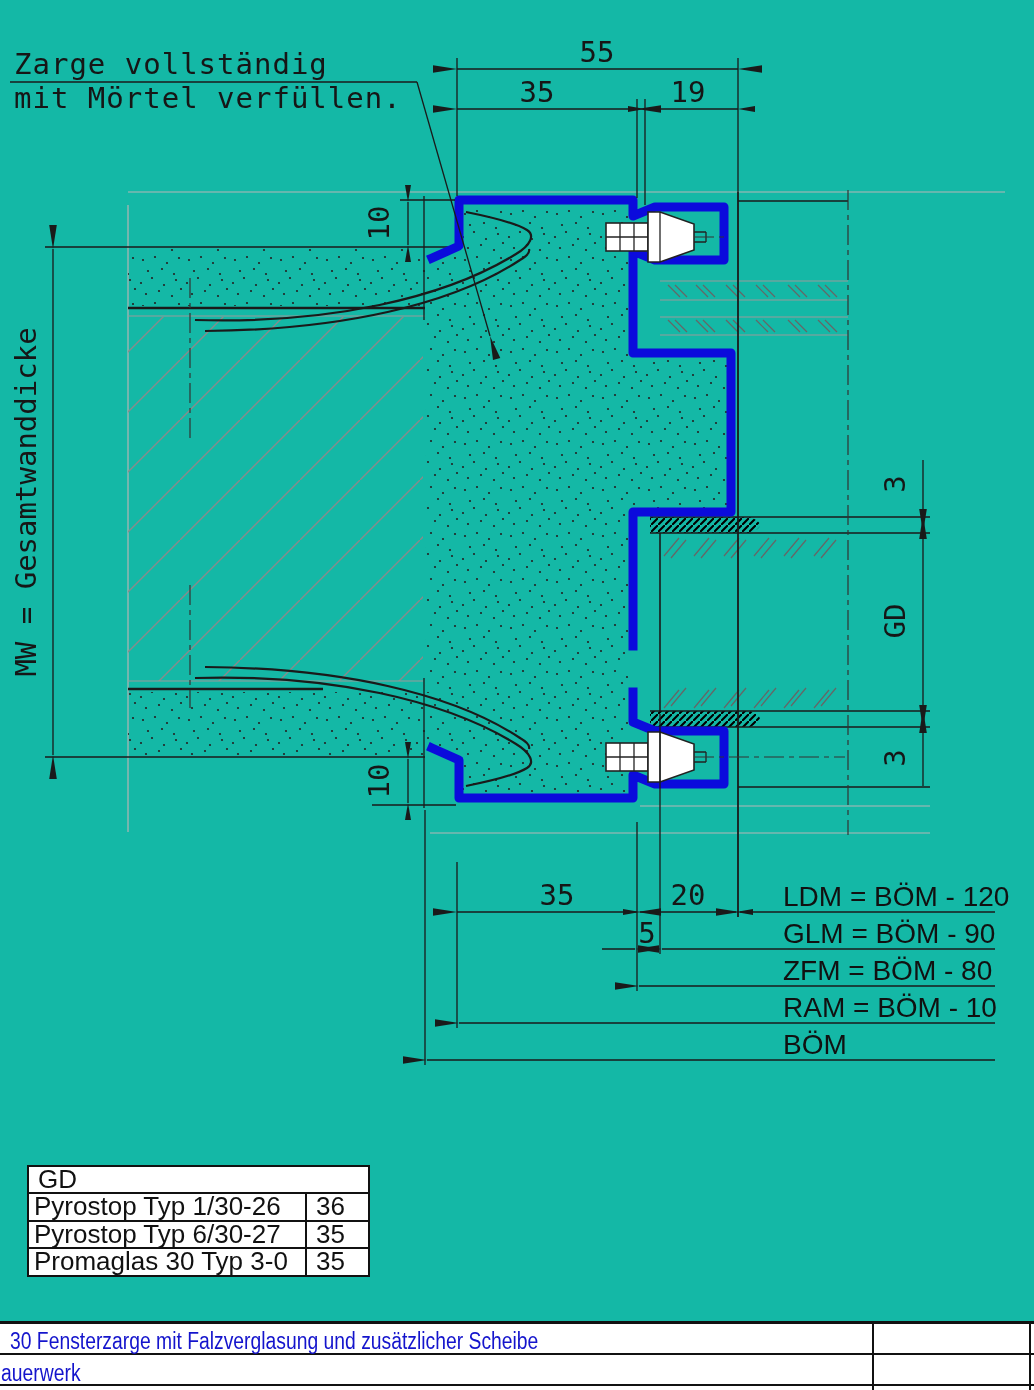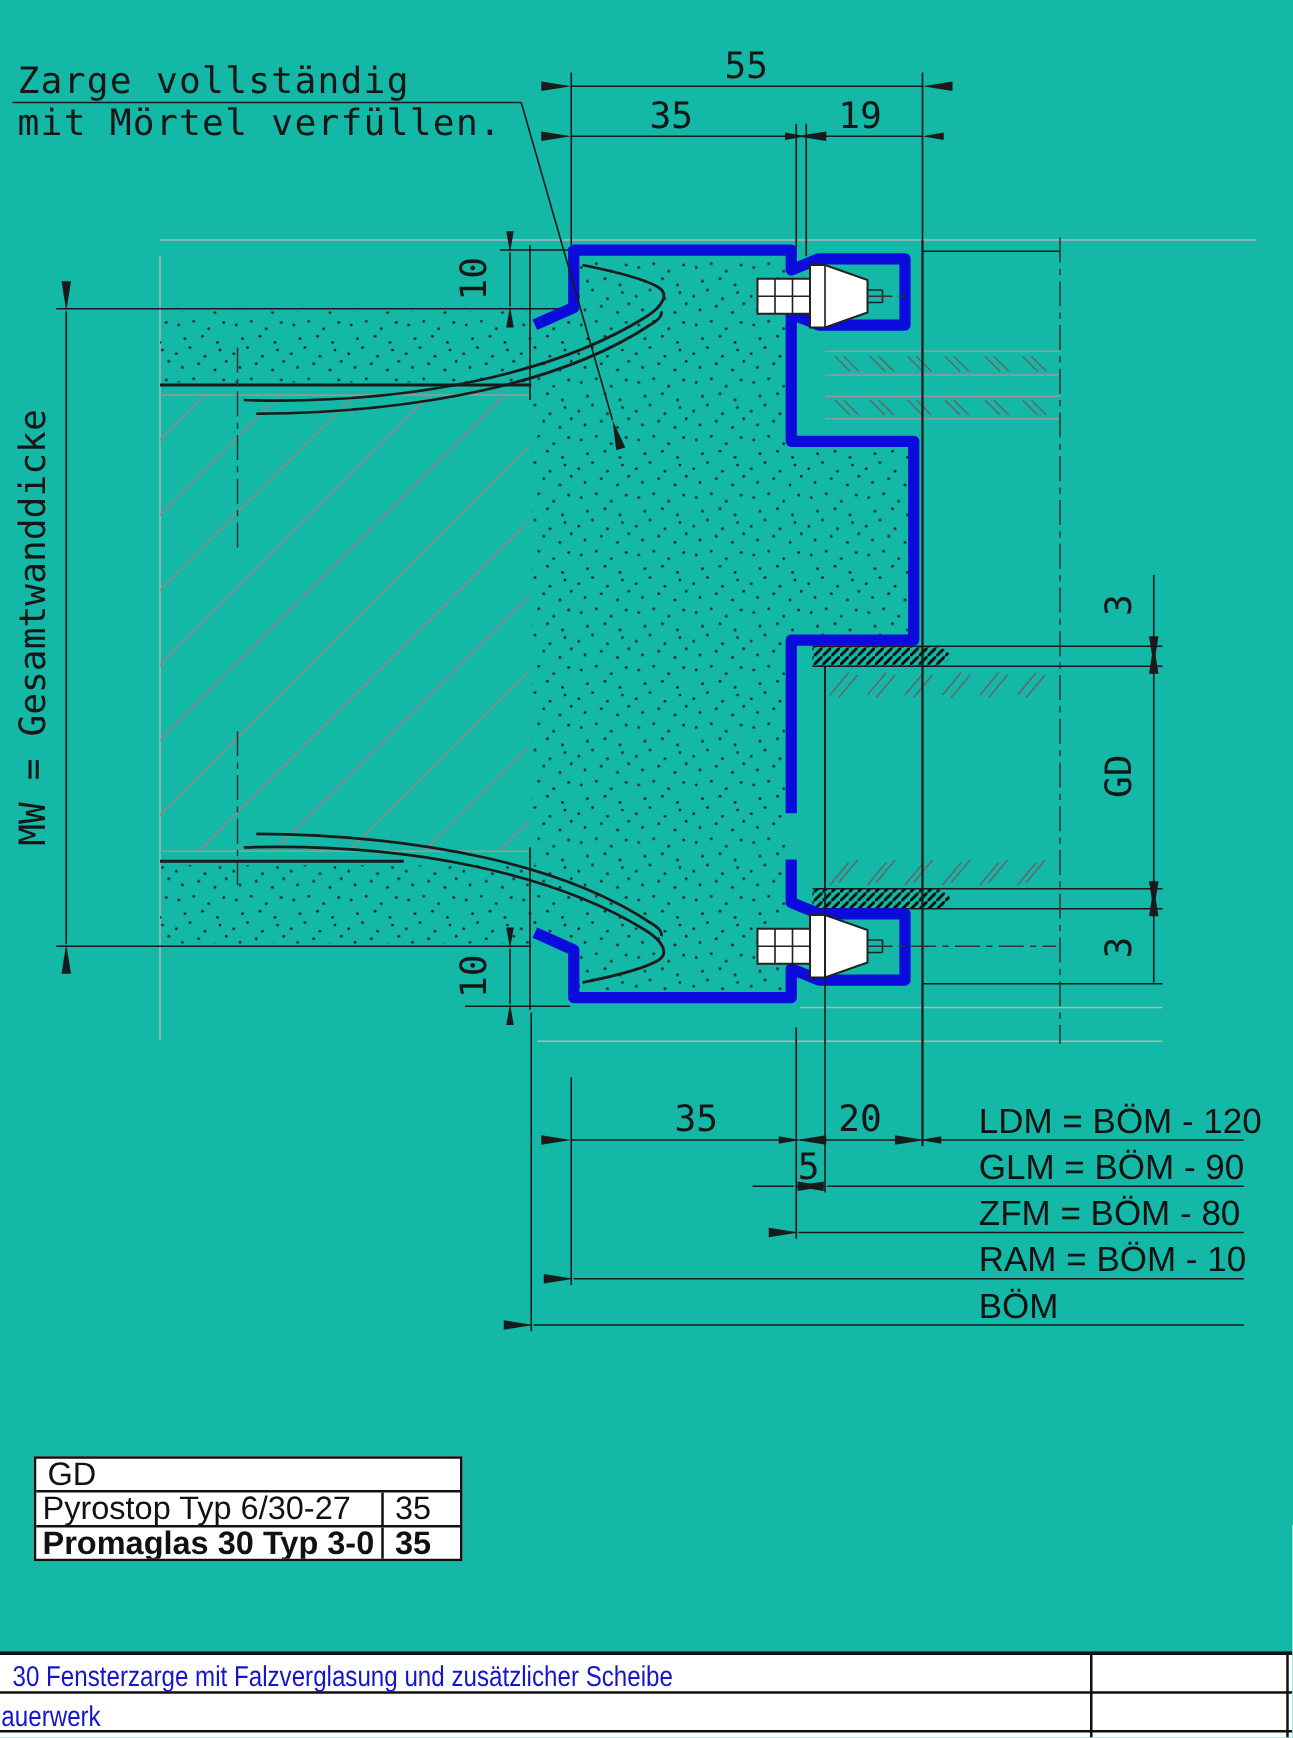--- a/index.html
+++ b/index.html
@@ -15,21 +15,21 @@
   .gray2{stroke:#9a9a9a;stroke-width:1.1;fill:none;}
   .dash{stroke:#333;stroke-width:1.2;fill:none;stroke-dasharray:20 5 5 5;}
   .blue{stroke:#0b0bdc;stroke-width:9;fill:none;stroke-linejoin:round;stroke-linecap:square;}
   .bolt{stroke:#222;stroke-width:1.6;fill:#ffffff;}
   .glassm{stroke:#666;stroke-width:1.2;fill:none;}
 
   .glastable{position:absolute;left:27px;top:1165px;width:339px;border:2.5px solid #111;
              font-size:26px;color:#111;background:#fff;}
   .gt-row{display:grid;grid-template-columns:278px 1fr;height:25.4px;line-height:24px;
           border-bottom:2px solid #111;}
-  .gt-row:last-child{border-bottom:none;font-weight:bold;}
+  .gt-row:last-child{border-bottom:none;}
   .gt-c1{padding-left:5px;border-right:2px solid #111;white-space:nowrap;overflow:hidden;}
   .gt-c2{padding-left:9px;white-space:nowrap;}
 
   .titleblock{position:absolute;left:0;top:1321px;width:1034px;height:69px;
               border-top:3px solid #111;overflow:hidden;background:#fff;}
   .tb-line{position:absolute;left:0;width:1034px;height:0;border-top:2px solid #111;}
   .tb-v{position:absolute;top:0;width:2px;height:69px;background:#111;}
   .tb-txt{position:absolute;color:#1414cc;font-size:23px;white-space:nowrap;
           transform:scaleX(0.84);transform-origin:left center;}
 </style>
@@ -230,20 +230,24 @@
     <text class="lbltxt" x="783" y="1017">RAM = BÖM - 10</text>
     <text class="lbltxt" x="783" y="1054">BÖM</text>
   </g>
 </svg>
 
 <div class="glastable" id="glastable">
       <div class="gt-row">
         <div class="gt-c2">GD</div>
       </div>
       <div class="gt-row">
+        <div class="gt-c1">Pyrostop Typ 1/30-26</div>
+        <div class="gt-c2">36</div>
+      </div>
+      <div class="gt-row">
         <div class="gt-c1">Pyrostop Typ 6/30-27</div>
         <div class="gt-c2">35</div>
       </div>
       <div class="gt-row">
         <div class="gt-c1">Promaglas 30 Typ 3-0</div>
         <div class="gt-c2">35</div>
       </div>
     </div>
 
 <div class="titleblock">

